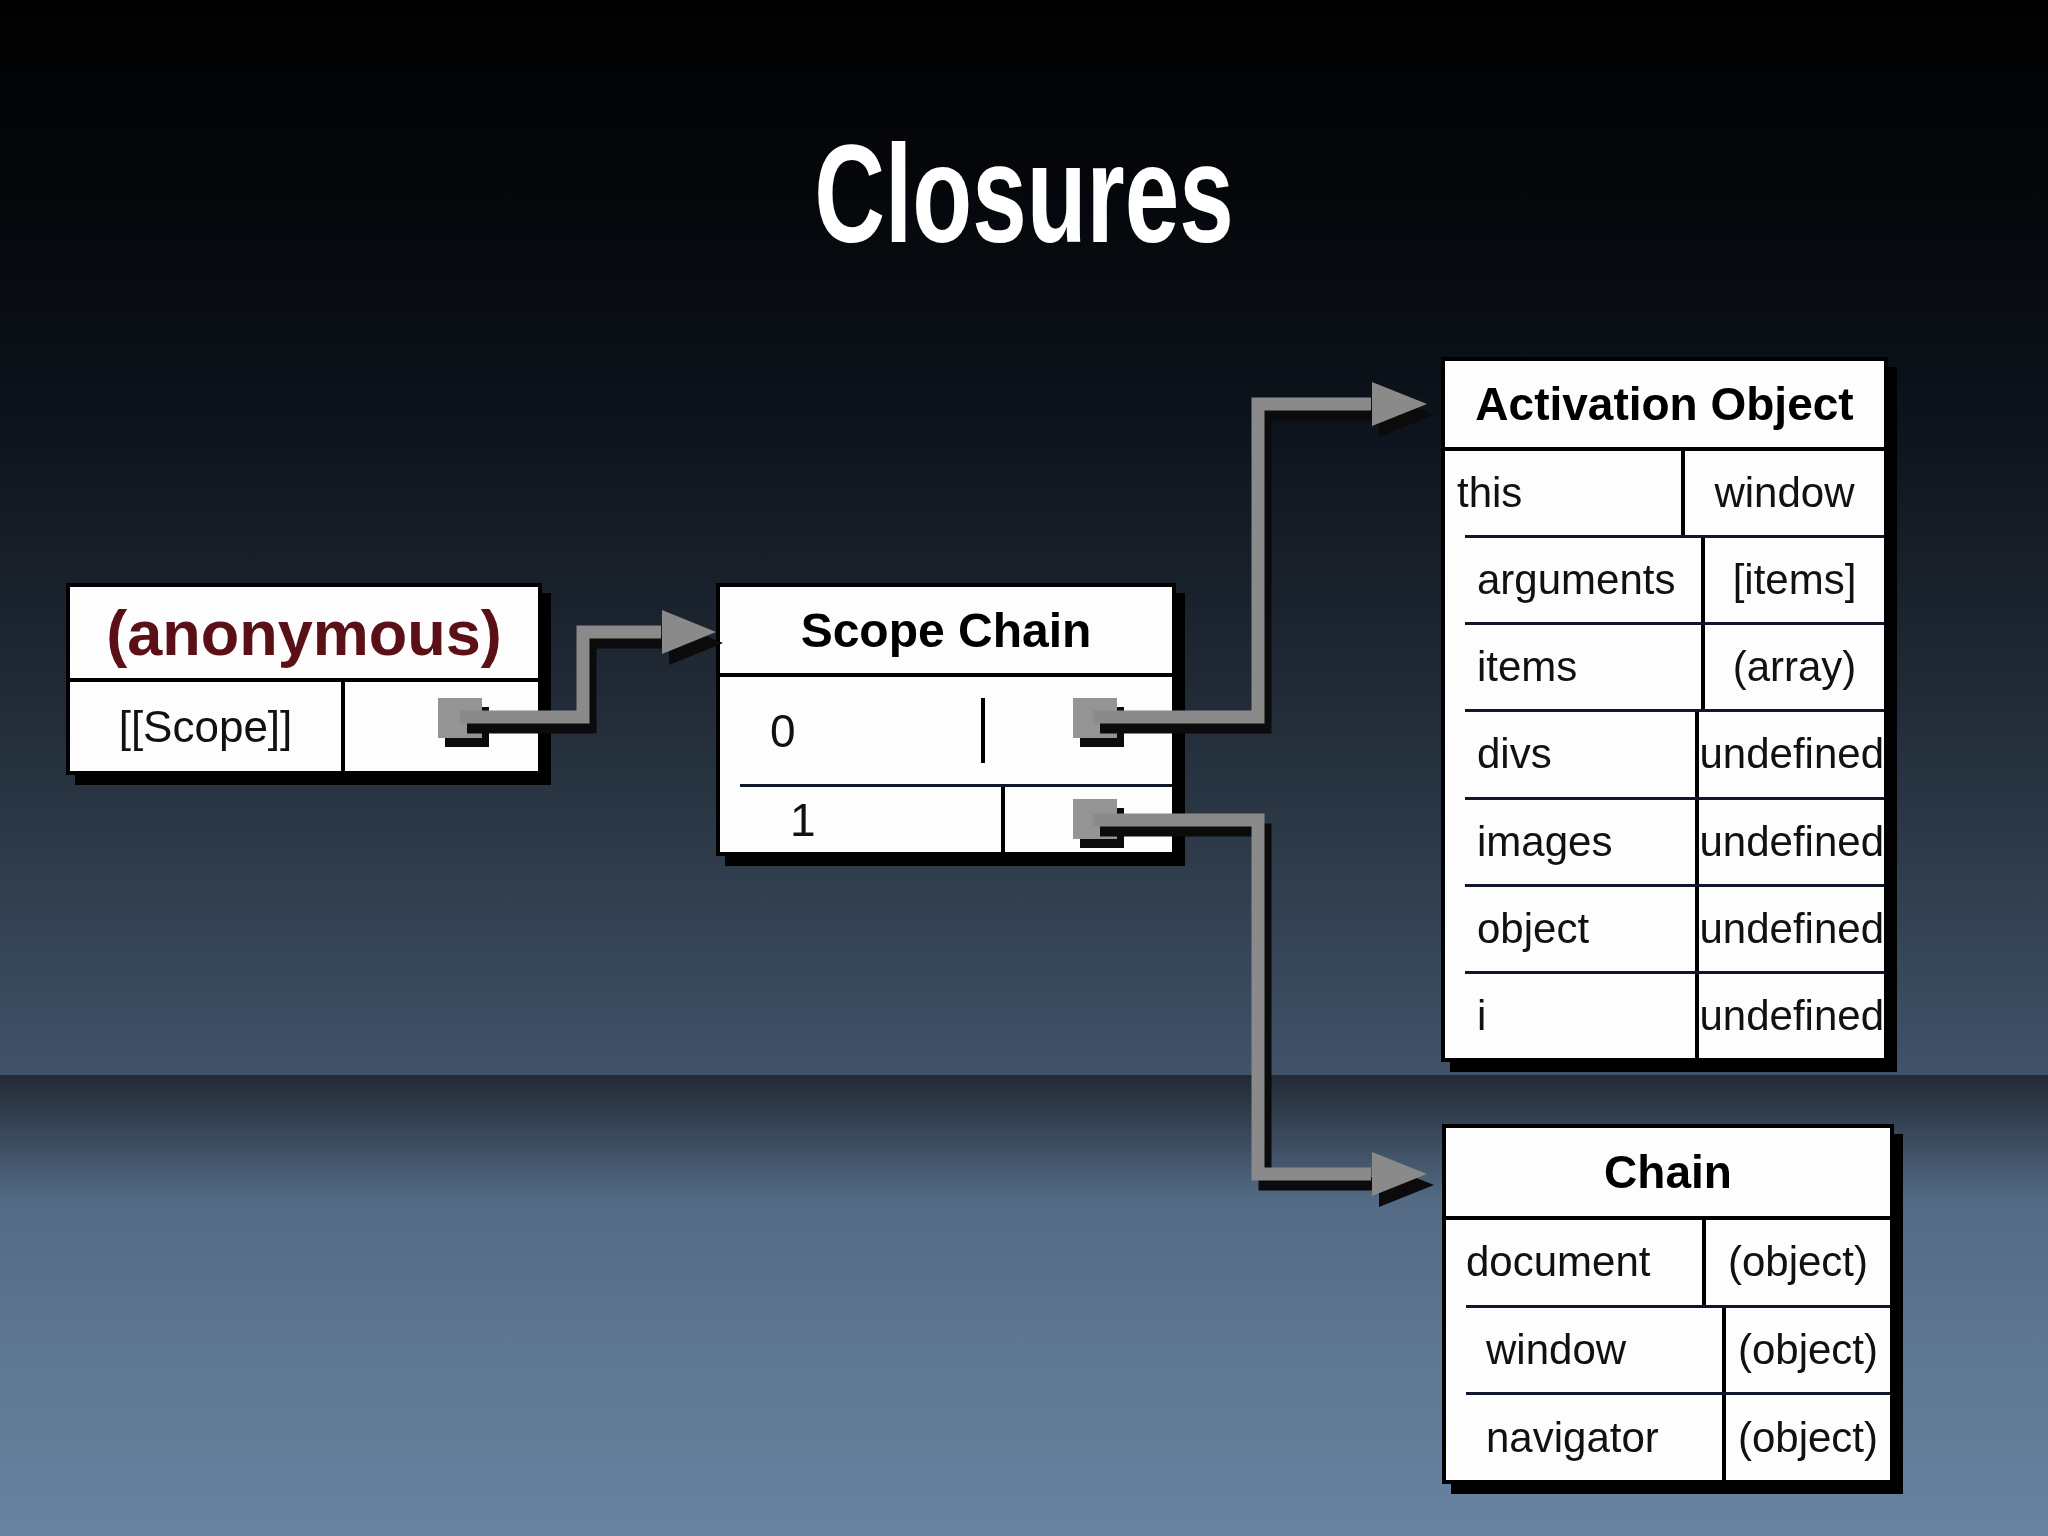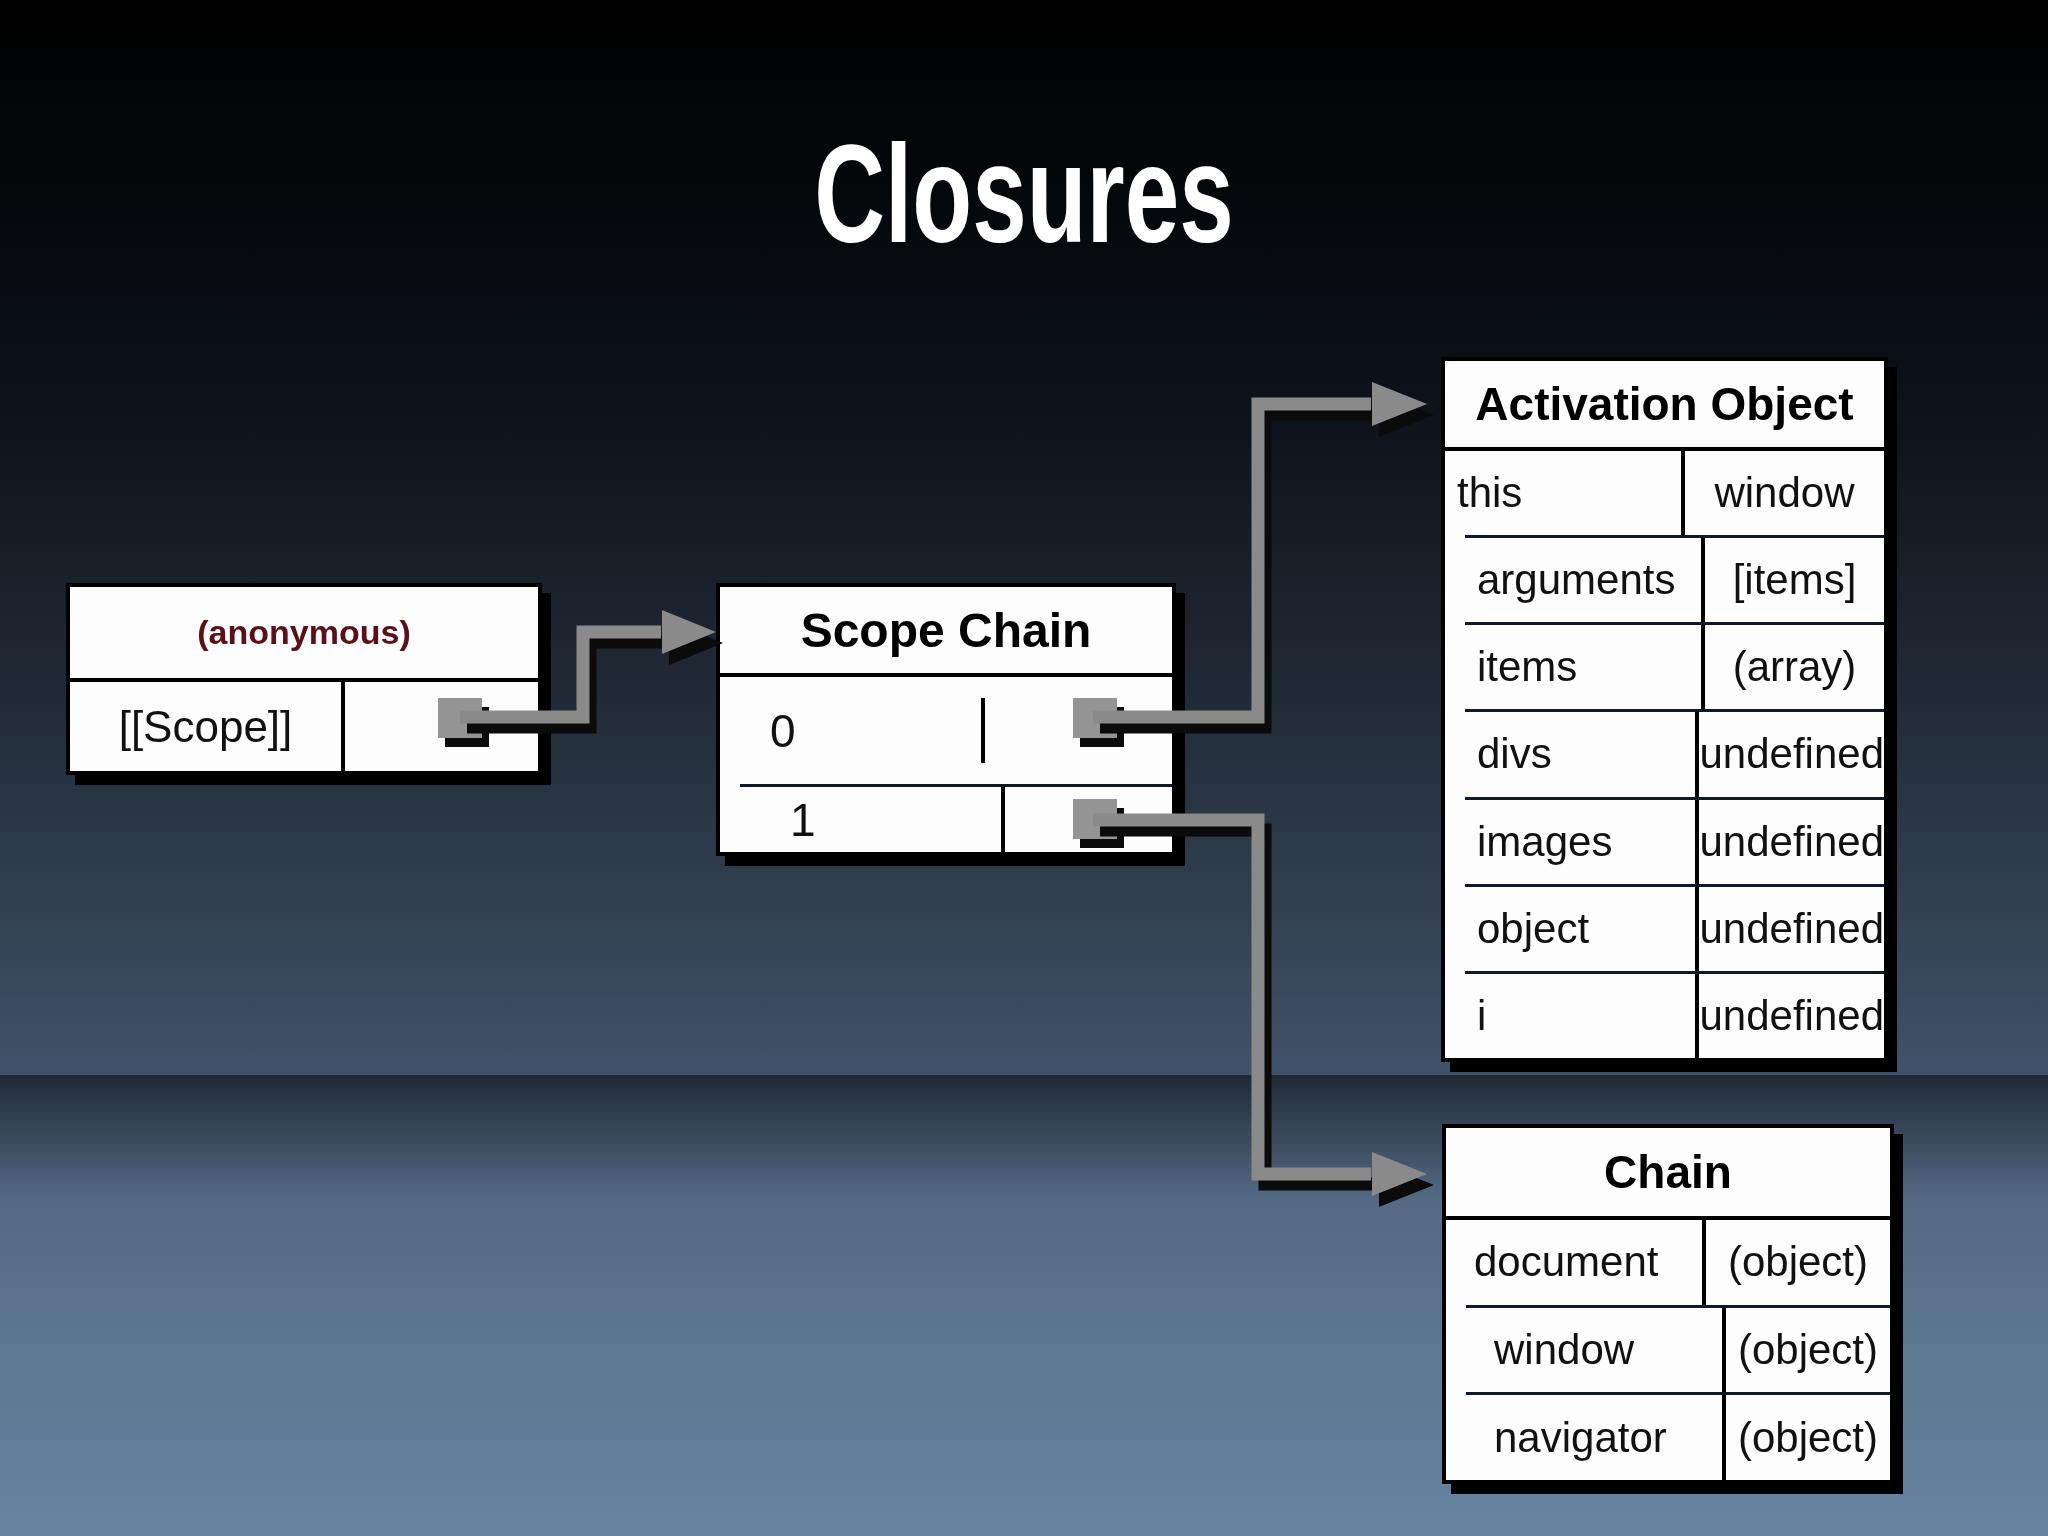--- a/index.html
+++ b/index.html
@@ -38,38 +38,38 @@
   }
   .box-row { display:flex; flex:1 1 0; box-sizing:border-box; }
   .box-row + .box-row { border-top:3px solid #0f172a;margin-left:20px; }
   .cell { display:flex; align-items:center; box-sizing:border-box; }
   .cell-name { justify-content:flex-start; }
   .cell-val  { justify-content:center; border-left:4px solid #000; flex:1 1 0; }
   .cell-centered { justify-content:center; }
 
   
   .box-anon { left:66px; top:583px; width:476px; height:192px; }
-  .box-anon .box-header { height:95px; font-size:34px; color:#5a1016; }
+  .box-anon .box-header { height:95px; font-size:63px; color:#5a1016; }
   .box-anon .cell-name { width:271px; font-size:44px;border-radius:22px; }
 
   
   .box-scope { left:716px; top:583px; width:460px; height:273px;gap:21px; }
   .box-scope .box-header { height:90px; font-size:48px; }
   .box-scope .cell-name { width:261px; padding-left:50px; font-size:46px; }
 
   
   .box-ao { left:1441px; top:357px; width:447px; height:705px; }
   .box-ao .box-header { height:90px; font-size:46px; }
   .box-ao .cell-name { width:236px; padding-left:12px; font-size:42px; }
   .box-ao .cell-val { font-size:42px; }
 
   
   .box-global { left:1442px; top:1124px; width:452px; height:360px; }
   .box-global .box-header { height:92px; font-size:46px; }
-  .box-global .cell-name { width:256px; padding-left:28px; font-size:42px; }
+  .box-global .cell-name { width:256px; padding-left:20px; font-size:42px; }
   .box-global .cell-val { font-size:42px; }
 
   
   .connector {
     position:absolute; width:44px; height:40px;
     background:#949494;
     box-shadow:7px 9px 0 #0b0b0b;
     z-index:6;
   }
   .conn-anon   { left:438px;  top:698px; }

